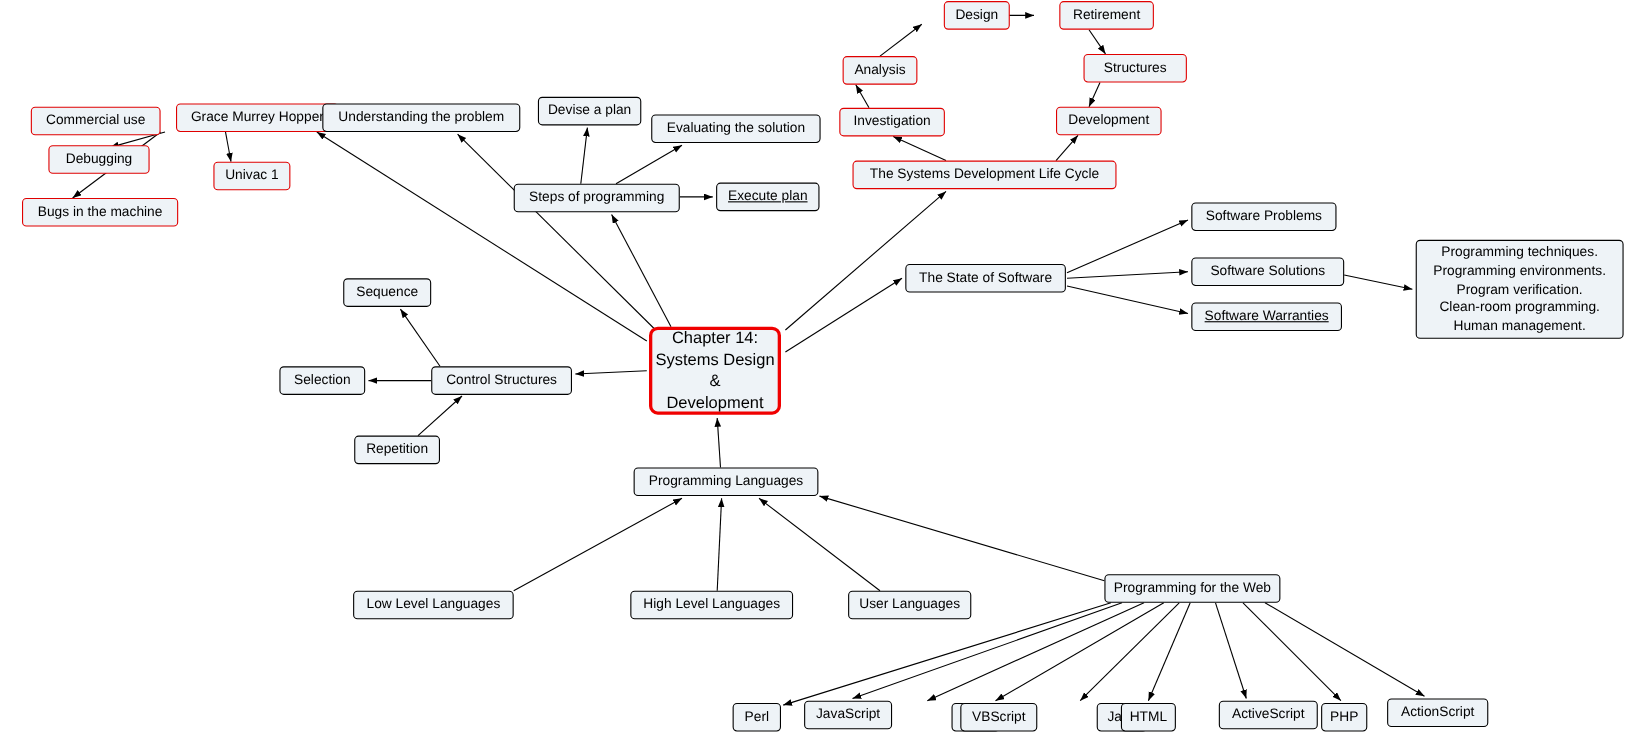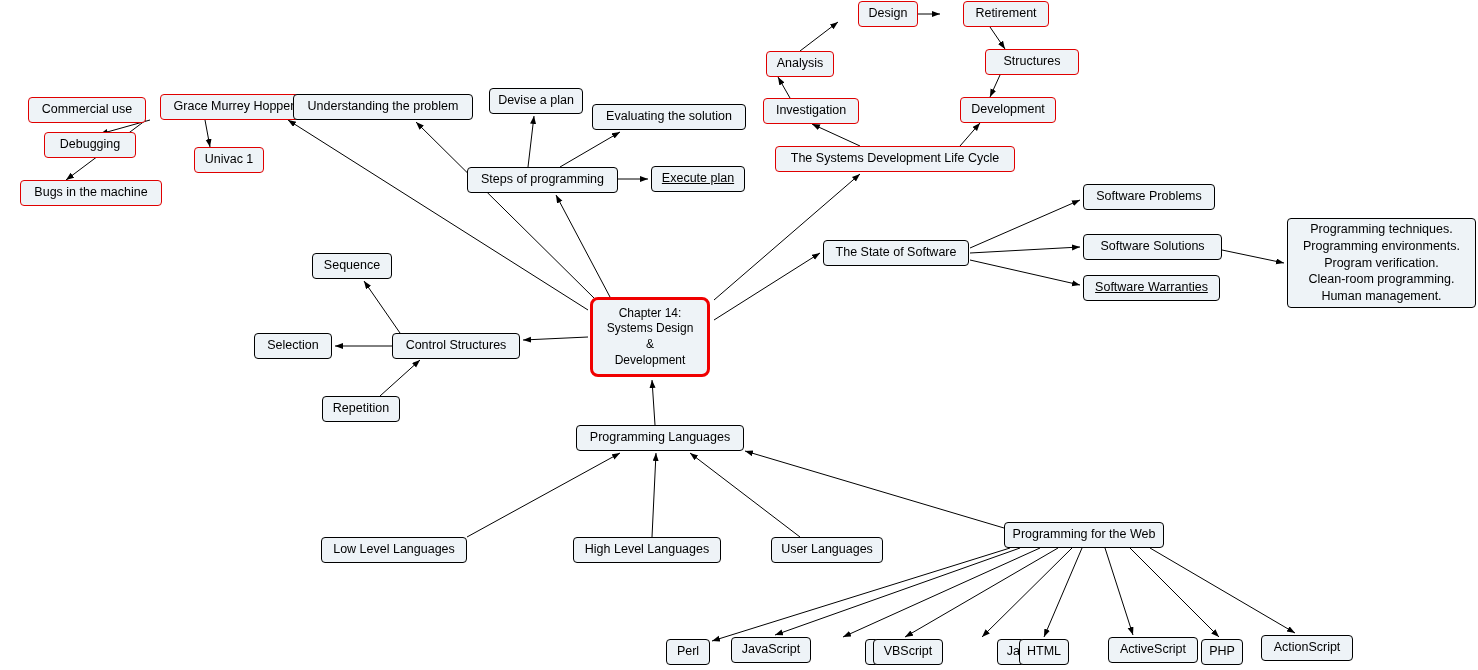--- a/index.html
+++ b/index.html
@@ -39,21 +39,21 @@
     white-space: pre;
     padding: 2px 6px;
   }
   .node.red {
     border-color: #e00000;
     margin-left: 20px;
   }
   .node.center {
     border: 3px solid #f00000;
     border-radius: 8px;
-    font-size: 12px;
+    font-size: 15px;
     line-height: 1.3;
   }
   .node.note {
     border: 1px solid #000000;
     background: #eef3f7;
     font-size: 12.5px;
     line-height: 1.35;
   }
 </style>
 </head>

